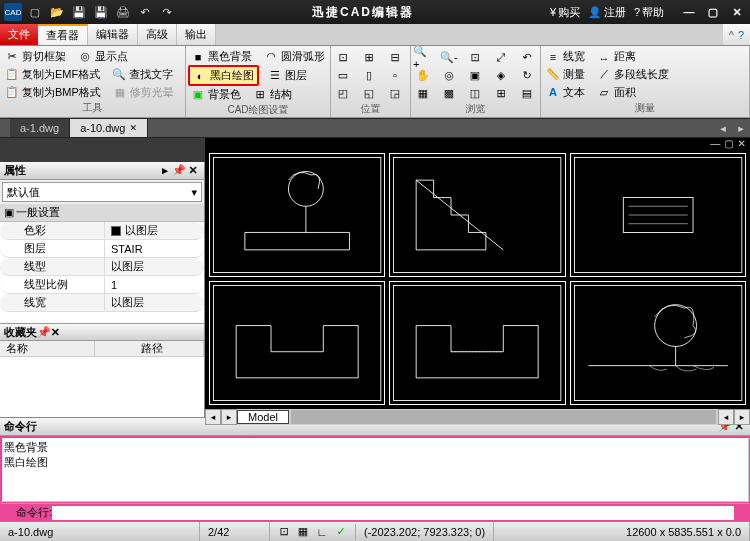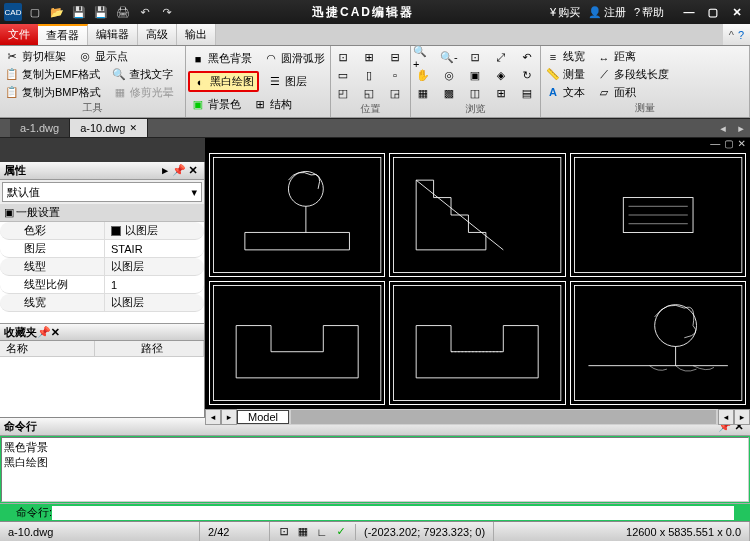--- a/index.html
+++ b/index.html
@@ -55,21 +55,21 @@
 .canvas { flex: 1; background: #000; position: relative; display: flex; flex-direction: column; }
 .canvas .cvhdr { height: 14px; display: flex; justify-content: flex-end; gap: 4px; padding: 0 4px; color: #ccc; }
 .canvas .cvhdr span { cursor: pointer; font-size: 10px; }
 .drawings { flex: 1; display: grid; grid-template-columns: 1fr 1fr 1fr; grid-template-rows: 1fr 1fr; gap: 4px; padding: 4px; }
 .drawing { border: 1px solid #fff; position: relative; }
 .drawing svg { width: 100%; height: 100%; }
 .modelbar { height: 18px; background: #d0d0d0; display: flex; align-items: center; }
 .modelbar .sbtn { width: 16px; height: 16px; background: #e8e8e8; border: 1px solid #999; display: flex; align-items: center; justify-content: center; cursor: pointer; font-size: 9px; }
 .modelbar .mdl { padding: 0 10px; background: #fff; border: 1px solid #404040; cursor: pointer; }
 .modelbar .track { flex: 1; background: #b0b0b0; height: 14px; margin: 0 2px; }
-.cmdsection { height: 104px; background: #22c55e; display: flex; flex-direction: column; border-top: 1px solid #888; }
+.cmdsection { height: 104px; background: #ec4899; display: flex; flex-direction: column; border-top: 1px solid #888; }
 .cmdout { flex: 1; background: #fff; border: 1px inset #ccc; margin: 1px; padding: 2px; overflow: hidden; }
 .cmdin { height: 18px; display: flex; align-items: center; padding: 0 16px; border-top: 1px solid #aaa; }
 .cmdin input { flex: 1; border: none; background: #fff; height: 14px; padding: 0 3px; }
 .statusbar { height: 20px; background: linear-gradient(#eee,#ccc); display: flex; align-items: center; border-top: 1px solid #888; }
 .statusbar .cell { padding: 0 8px; border-right: 1px solid #aaa; height: 100%; display: flex; align-items: center; }
 .statusbar .icns { display: flex; gap: 3px; padding: 0 6px; border-right: 1px solid #aaa; }
 .statusbar .icns span { width: 16px; height: 16px; display: flex; align-items: center; justify-content: center; cursor: pointer; }
 .statusbar .sp { flex: 1; }
 svg { display: block; }
 </style>
@@ -184,20 +184,21 @@
         <div class="rbtn">
             <span class="ic" style="color:#0c0;">▣</span>
             <span>背景色</span>
           </div>
         <div class="rbtn">
             <span class="ic">⊞</span>
             <span>结构</span>
           </div>
       </div>
     </div>
+    <div class="glabel">CAD绘图设置</div>
   </div>
   <div class="rgroup" style="width:80px;">
     <div class="rows">
       <div class="rrow">
           <div class="iconbtn">⊡</div>
           <div class="iconbtn">⊞</div>
           <div class="iconbtn">⊟</div>
         </div>
       <div class="rrow">
           <div class="iconbtn">▭</div>

